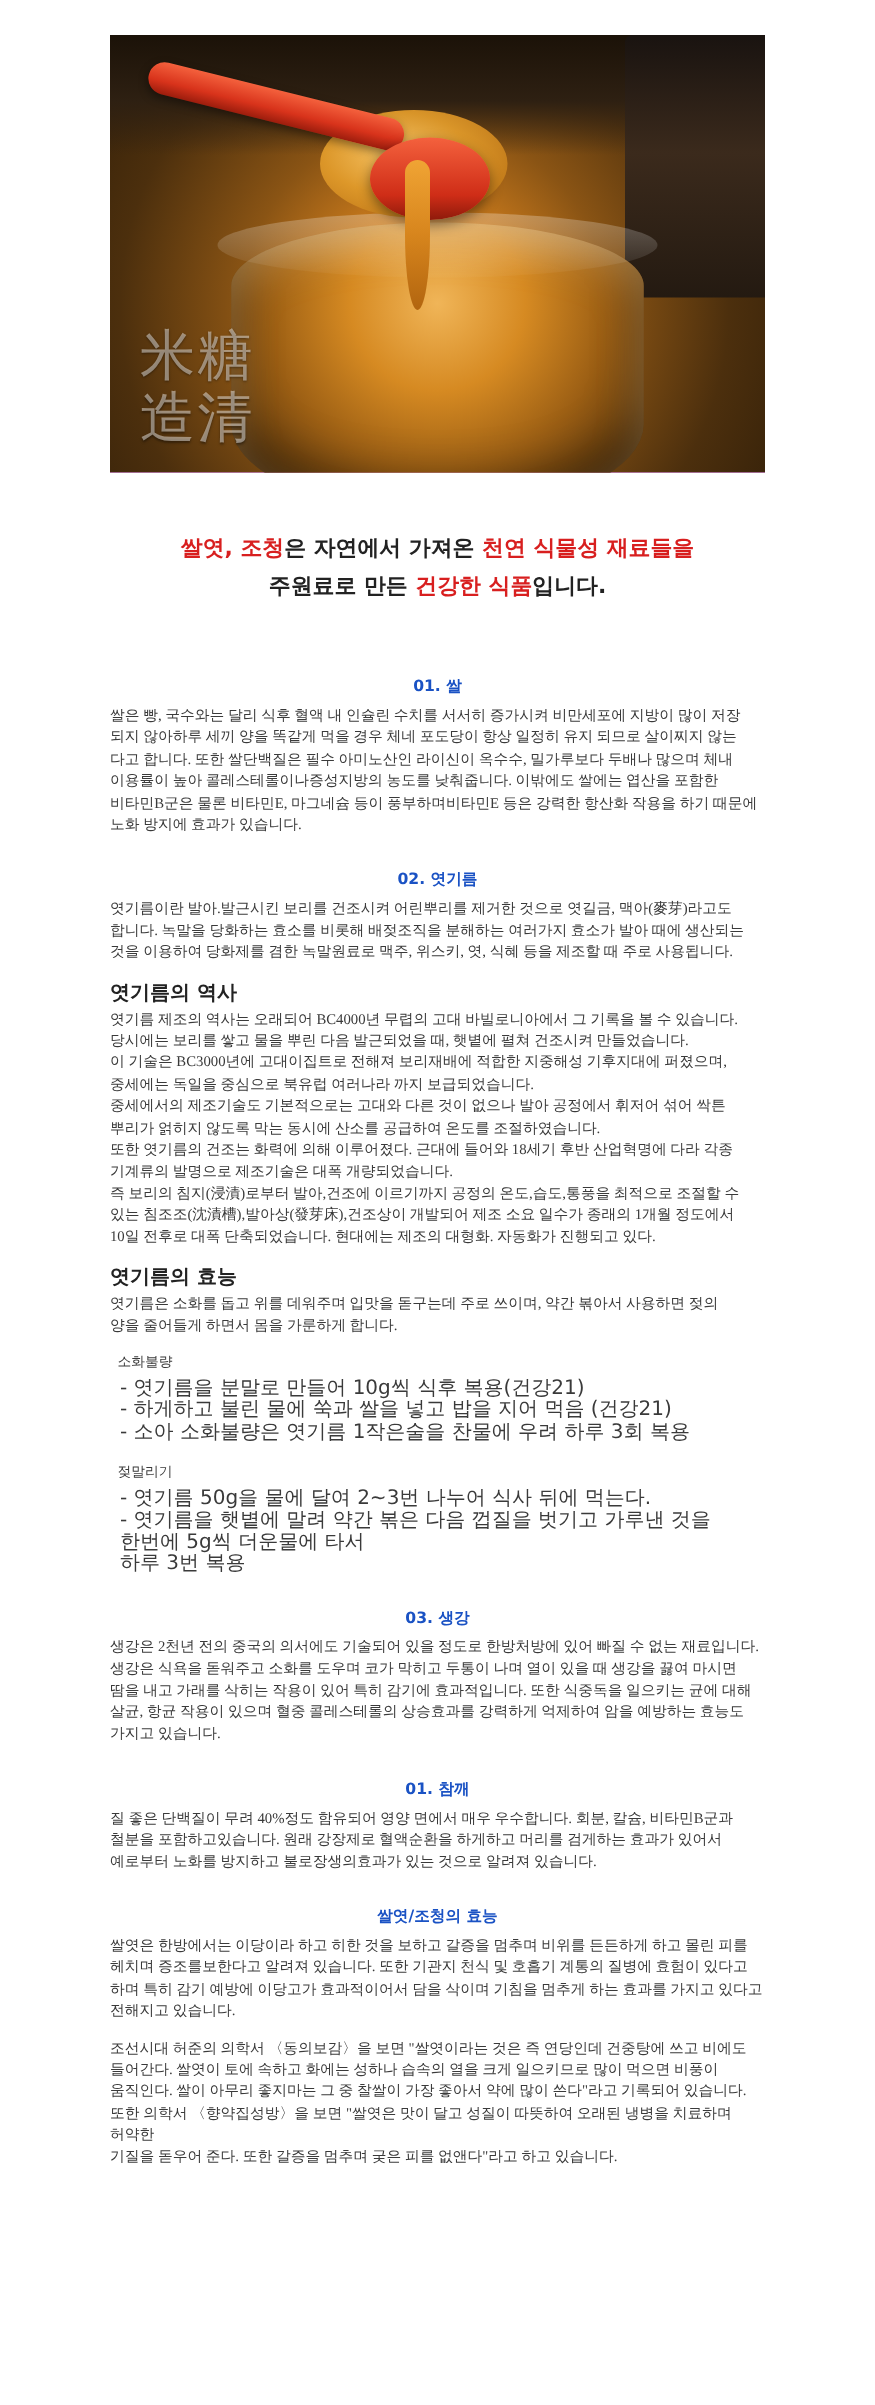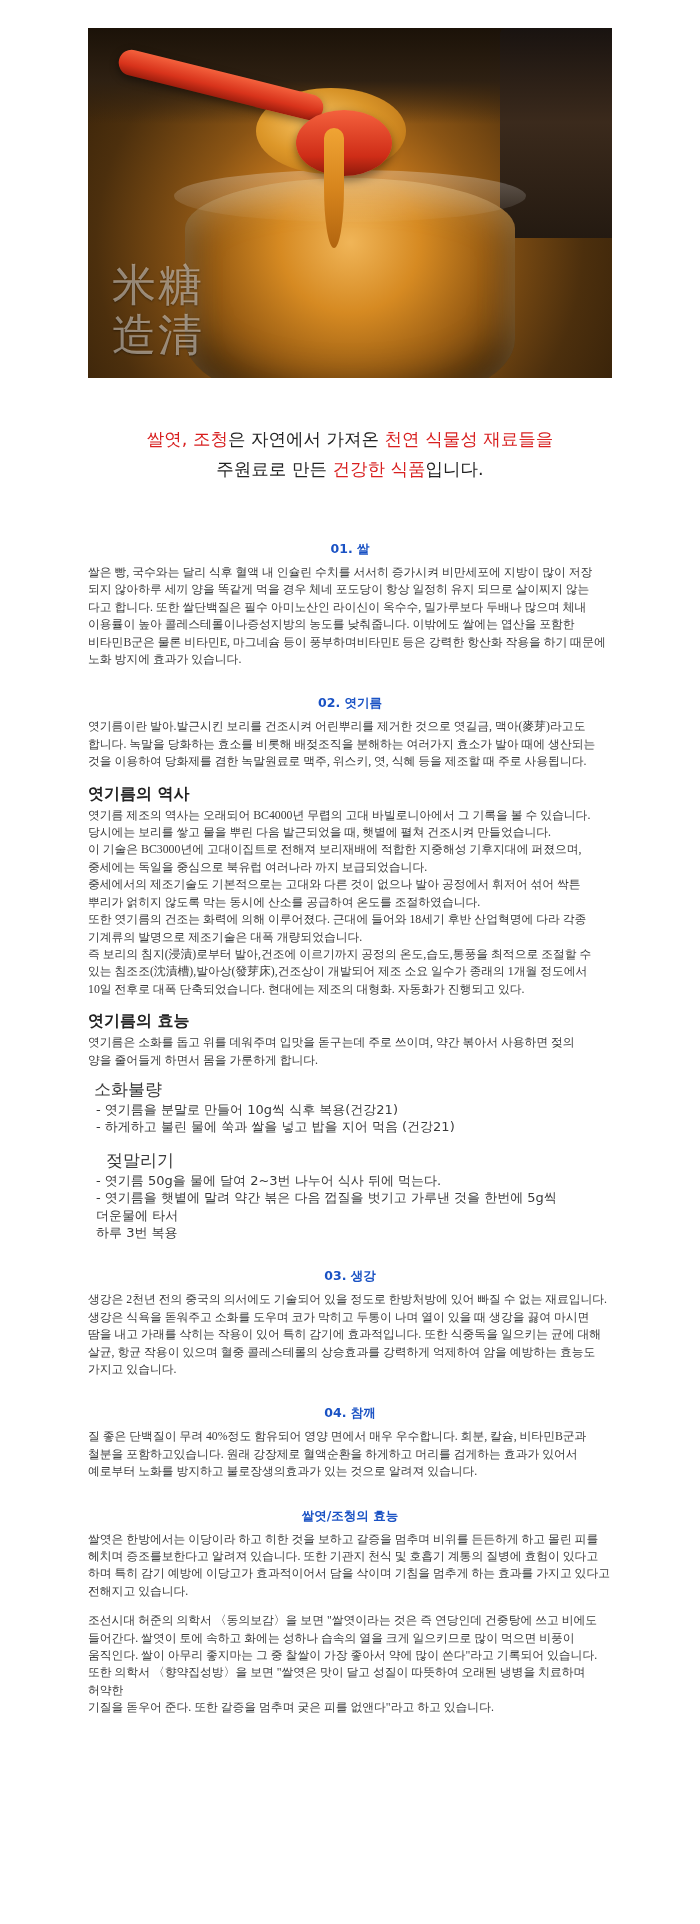--- a/index.html
+++ b/index.html
@@ -132,21 +132,21 @@
     letter-spacing: 2px;
     text-shadow: 0 1px 2px rgba(0,0,0,.4);
   }
 
   
   .headline {
     margin: 46px auto 0 auto;
     width: 560px;
     text-align: center;
     font-size: 17.5px;
-    font-weight: normal;
+    font-weight: bold;
     line-height: 30px;
     color: #222222;
   }
   .headline .hl-red { color: #d81f1f; }
   .headline .hl-line { display: block; }
 
   
   .content {
     width: 524px;
     margin: 56px auto 60px auto;
@@ -170,40 +170,40 @@
     font-family: Liberation Serif, serif;
   }
   .sub-title {
     font-size: 16px;
     font-weight: bold;
     color: #222222;
     margin: 14px 0 5px 0;
     line-height: 17px;
   }
   .sub-label {
-    font-size: 17px;
+    font-size: 11px;
     color: #3a3a3a;
     margin: 0 0 3px 0;
     padding-left: 6px;
     line-height: 17px;
   }
   .list {
     margin: 0 0 10px 0;
     padding: 0;
     list-style: none;
   }
   .list li {
-    font-size: 13px;
+    font-size: 16px;
     line-height: 17.4px;
     color: #3a3a3a;
     padding-left: 8px;
     white-space: pre-line;
     word-break: keep-all;
   }
-  .gap-top { margin-top: 16px; margin-left: 12px; }
+  .gap-top { margin-top: 16px; }
 </style>
 </head>
 <body>
 
 <div class="page">
 
   <div class="hero">
     <div class="hero-bg"></div>
     <div class="hero-dark-top"></div>
     <div class="hero-right-jar"></div>
@@ -267,41 +267,42 @@
         <div class="sub-title">엿기름의 효능</div>
         <p class="para">엿기름은 소화를 돕고 위를 데워주며 입맛을 돋구는데 주로 쓰이며, 약간 볶아서 사용하면 젖의
 양을 줄어들게 하면서 몸을 가룬하게 합니다.</p>
       </div>
 
       <div>
         <div class="sub-label">소화불량</div>
         <ul class="list">
           <li>- 엿기름을 분말로 만들어 10g씩 식후 복용(건강21)</li>
           <li>- 하게하고 불린 물에 쑥과 쌀을 넣고 밥을 지어 먹음 (건강21)</li>
+          <li>- 소아 소화불량은 엿기름 1작은술을 찬물에 우려 하루 3회 복용</li>
         </ul>
         <div class="sub-label gap-top">젖말리기</div>
         <ul class="list">
           <li>- 엿기름 50g을 물에 달여 2~3번 나누어 식사 뒤에 먹는다.</li>
           <li>- 엿기름을 햇볕에 말려 약간 볶은 다음 껍질을 벗기고 가루낸 것을 한번에 5g씩 더운물에 타서
    하루 3번 복용</li>
         </ul>
       </div>
     </div>
 
     <div class="sect">
       <h3 class="sect-title">03. 생강</h3>
       <p class="para">생강은 2천년 전의 중국의 의서에도 기술되어 있을 정도로 한방처방에 있어 빠질 수 없는 재료입니다.
 생강은 식욕을 돋워주고 소화를 도우며 코가 막히고 두통이 나며 열이 있을 때 생강을 끓여 마시면
 땀을 내고 가래를 삭히는 작용이 있어 특히 감기에 효과적입니다. 또한 식중독을 일으키는 균에 대해
 살균, 항균 작용이 있으며 혈중 콜레스테롤의 상승효과를 강력하게 억제하여 암을 예방하는 효능도
 가지고 있습니다.</p>
     </div>
 
     <div class="sect">
-      <h3 class="sect-title">04. 참깨</h3>
+      <h3 class="sect-title">01. 참깨</h3>
       <p class="para">질 좋은 단백질이 무려 40%정도 함유되어 영양 면에서 매우 우수합니다. 회분, 칼슘, 비타민B군과
 철분을 포함하고있습니다. 원래 강장제로 혈액순환을 하게하고 머리를 검게하는 효과가 있어서
 예로부터 노화를 방지하고 불로장생의효과가 있는 것으로 알려져 있습니다.</p>
     </div>
 
     <div class="sect">
       <h3 class="sect-title">쌀엿/조청의 효능</h3>
       <p class="para">쌀엿은 한방에서는 이당이라 하고 히한 것을 보하고 갈증을 멈추며 비위를 든든하게 하고 몰린 피를
 헤치며 증조를보한다고 알려져 있습니다. 또한 기관지 천식 및 호흡기 계통의 질병에 효험이 있다고
 하며 특히 감기 예방에 이당고가 효과적이어서 담을 삭이며 기침을 멈추게 하는 효과를 가지고 있다고

